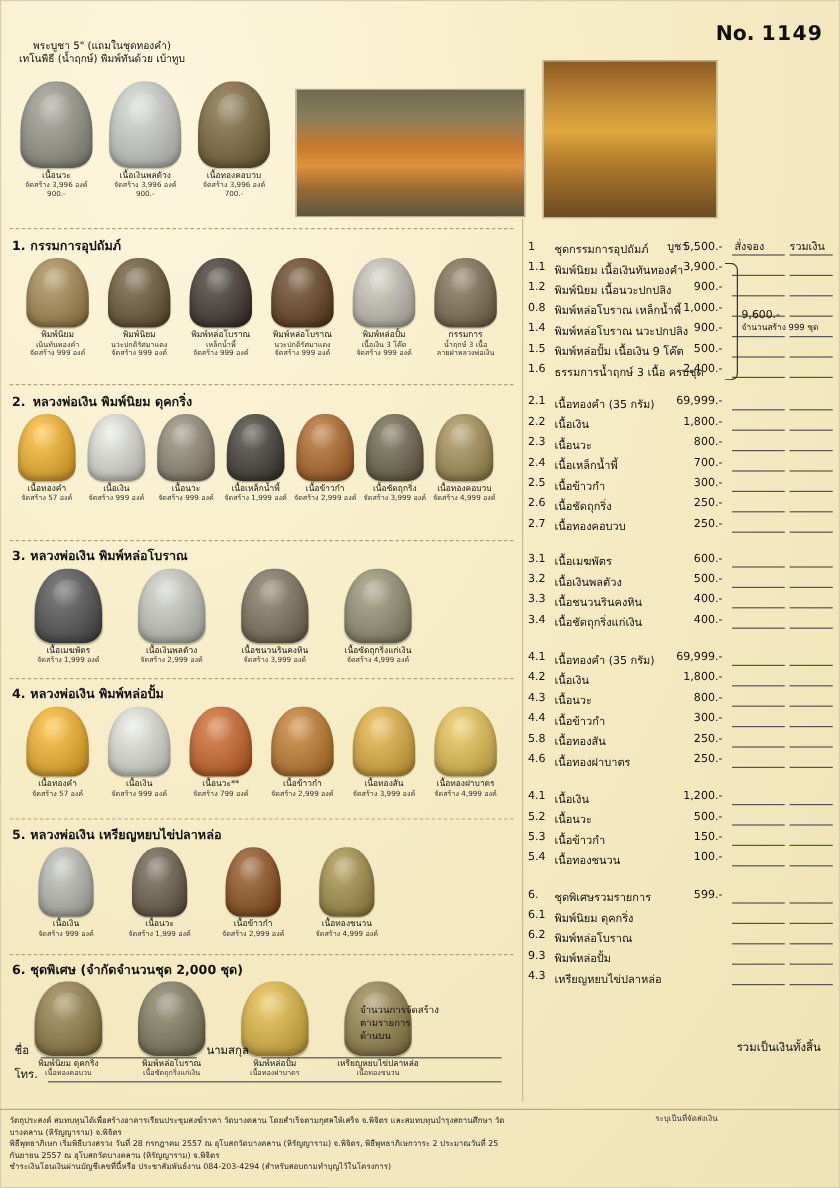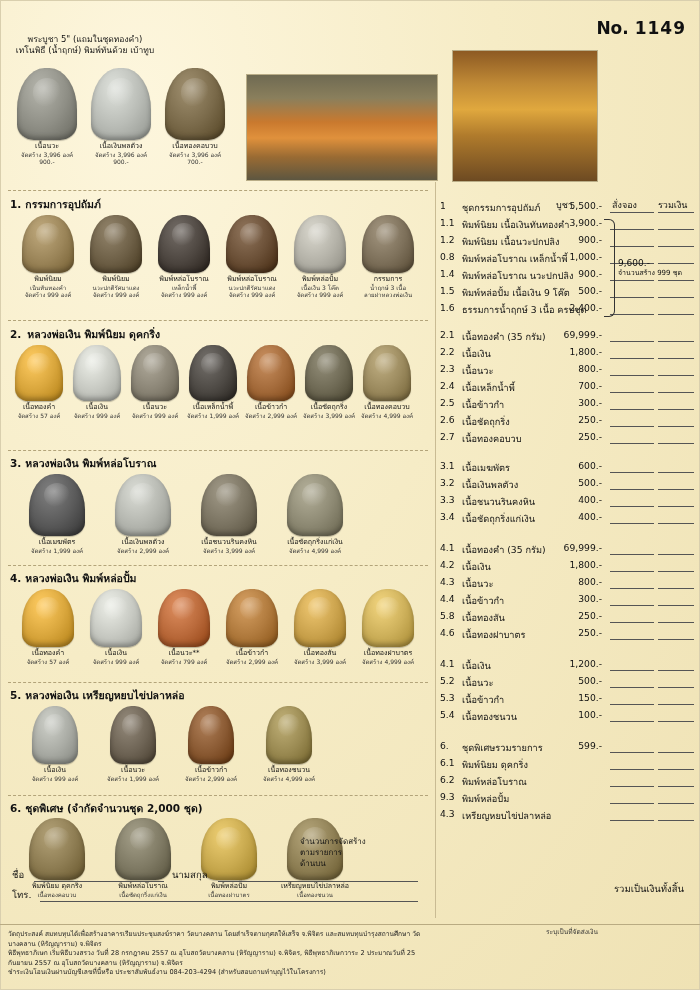--- a/index.html
+++ b/index.html
@@ -423,21 +423,21 @@
     </div>
   </div>
 
   <div class="form-line" style="left:12px;bottom:108px;">ชื่อ</div>
   <div class="f-rule" style="left:34px;bottom:108px;width:130px;"></div>
   <div class="form-line" style="left:172px;bottom:108px;">นามสกุล</div>
   <div class="f-rule" style="left:218px;bottom:108px;width:200px;"></div>
   <div class="form-line" style="left:12px;bottom:88px;">โทร.</div>
   <div class="f-rule" style="left:40px;bottom:88px;width:378px;"></div>
 
-  <div class="form-line" style="right:16px;bottom:94px;margin-left:48px;">รวมเป็นเงินทั้งสิ้น</div>
+  <div class="form-line" style="right:16px;bottom:110px;margin-left:48px;">รวมเป็นเงินทั้งสิ้น</div>
   <div class="f-rule" style="right:10px;bottom:90px;width:0px;"></div>
 
   <div class="footer">
     <div class="fl" style="white-space:pre-line">วัตถุประสงค์    สมทบทุนได้เพื่อสร้างอาคารเรียนประชุมสงฆ์ราคา วัดบางคลาน โดยสำเร็จตามกุศลให้เสร็จ จ.พิจิตร และสมทบทุนบำรุงสถานศึกษา วัดบางคลาน (หิรัญญาราม) จ.พิจิตร
 พิธีพุทธาภิเษก    เริ่มพิธีบวงสรวง วันที่ 28 กรกฎาคม 2557 ณ อุโบสถวัดบางคลาน (หิรัญญาราม) จ.พิจิตร, พิธีพุทธาภิเษกวาระ 2 ประมาณวันที่ 25 กันยายน 2557 ณ อุโบสถวัดบางคลาน (หิรัญญาราม) จ.พิจิตร
 ชำระเงินโอนเงินผ่านบัญชีเลขที่นี้หรือ    ประชาสัมพันธ์งาน 084-203-4294  (สำหรับสอบถามทำบุญไว้ในโครงการ)</div>
     <div class="fr-top">ระบุเป็นที่จัดส่งเงิน</div>
   </div>
 </div>
 

